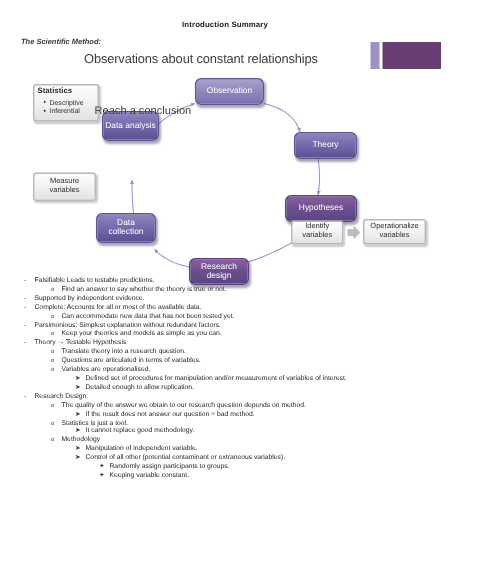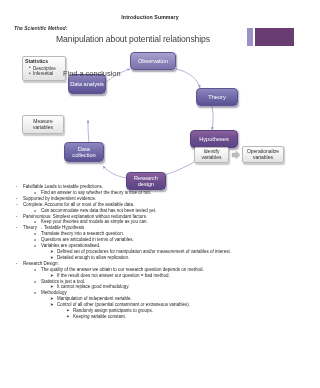--- a/index.html
+++ b/index.html
@@ -88,21 +88,21 @@
   .l3 .mk{width:7px;}
   .l4 .mk{width:7px;}
 </style>
 </head>
 <body>
 
 <div class="page">
 
   <div class="doc-title">Introduction Summary</div>
   <div class="subtitle">The Scientific Method:</div>
-  <div class="headline">Manipulation about potential relationships</div>
+  <div class="headline">Observations about constant relationships</div>
 
   <div class="deco">
     <div class="bar"></div>
     <div class="blk"></div>
   </div>
 
   <div class="diagram">
 
     <svg class="arcs" viewBox="0 0 300 145">
       <defs>
@@ -135,21 +135,21 @@
     <div class="pbox" style="left:196px;top:44px;width:42px;height:18px;">Theory</div>
 
     <div class="pbox deep" style="left:190px;top:86px;width:48px;height:18px;">Hypotheses</div>
 
     <div class="pbox deep" style="left:126px;top:128px;width:40px;height:18px;">Research design</div>
 
     <div class="pbox" style="left:64px;top:98px;width:40px;height:20px;">Data collection</div>
 
     <div class="pbox" style="left:68px;top:30px;width:38px;height:20px;">Data analysis</div>
 
-    <div class="conclusion">Find a conclusion</div>
+    <div class="conclusion">Reach a conclusion</div>
 
     <div class="gbox ctr" style="left:194px;top:103px;width:35px;height:16px;">Identify variables</div>
 
     <svg style="position:absolute;left:231px;top:106px;width:10px;height:10px;" viewBox="0 0 10 10">
       <path d="M1,3 L5,3 L5,1 L9,5 L5,9 L5,7 L1,7 z" fill="#bdbdbd" stroke="#a8a8a8" stroke-width=".4"></path>
     </svg>
 
     <div class="gbox ctr" style="left:242px;top:102px;width:42px;height:17px;">Operationalize variables</div>
 
   </div>

